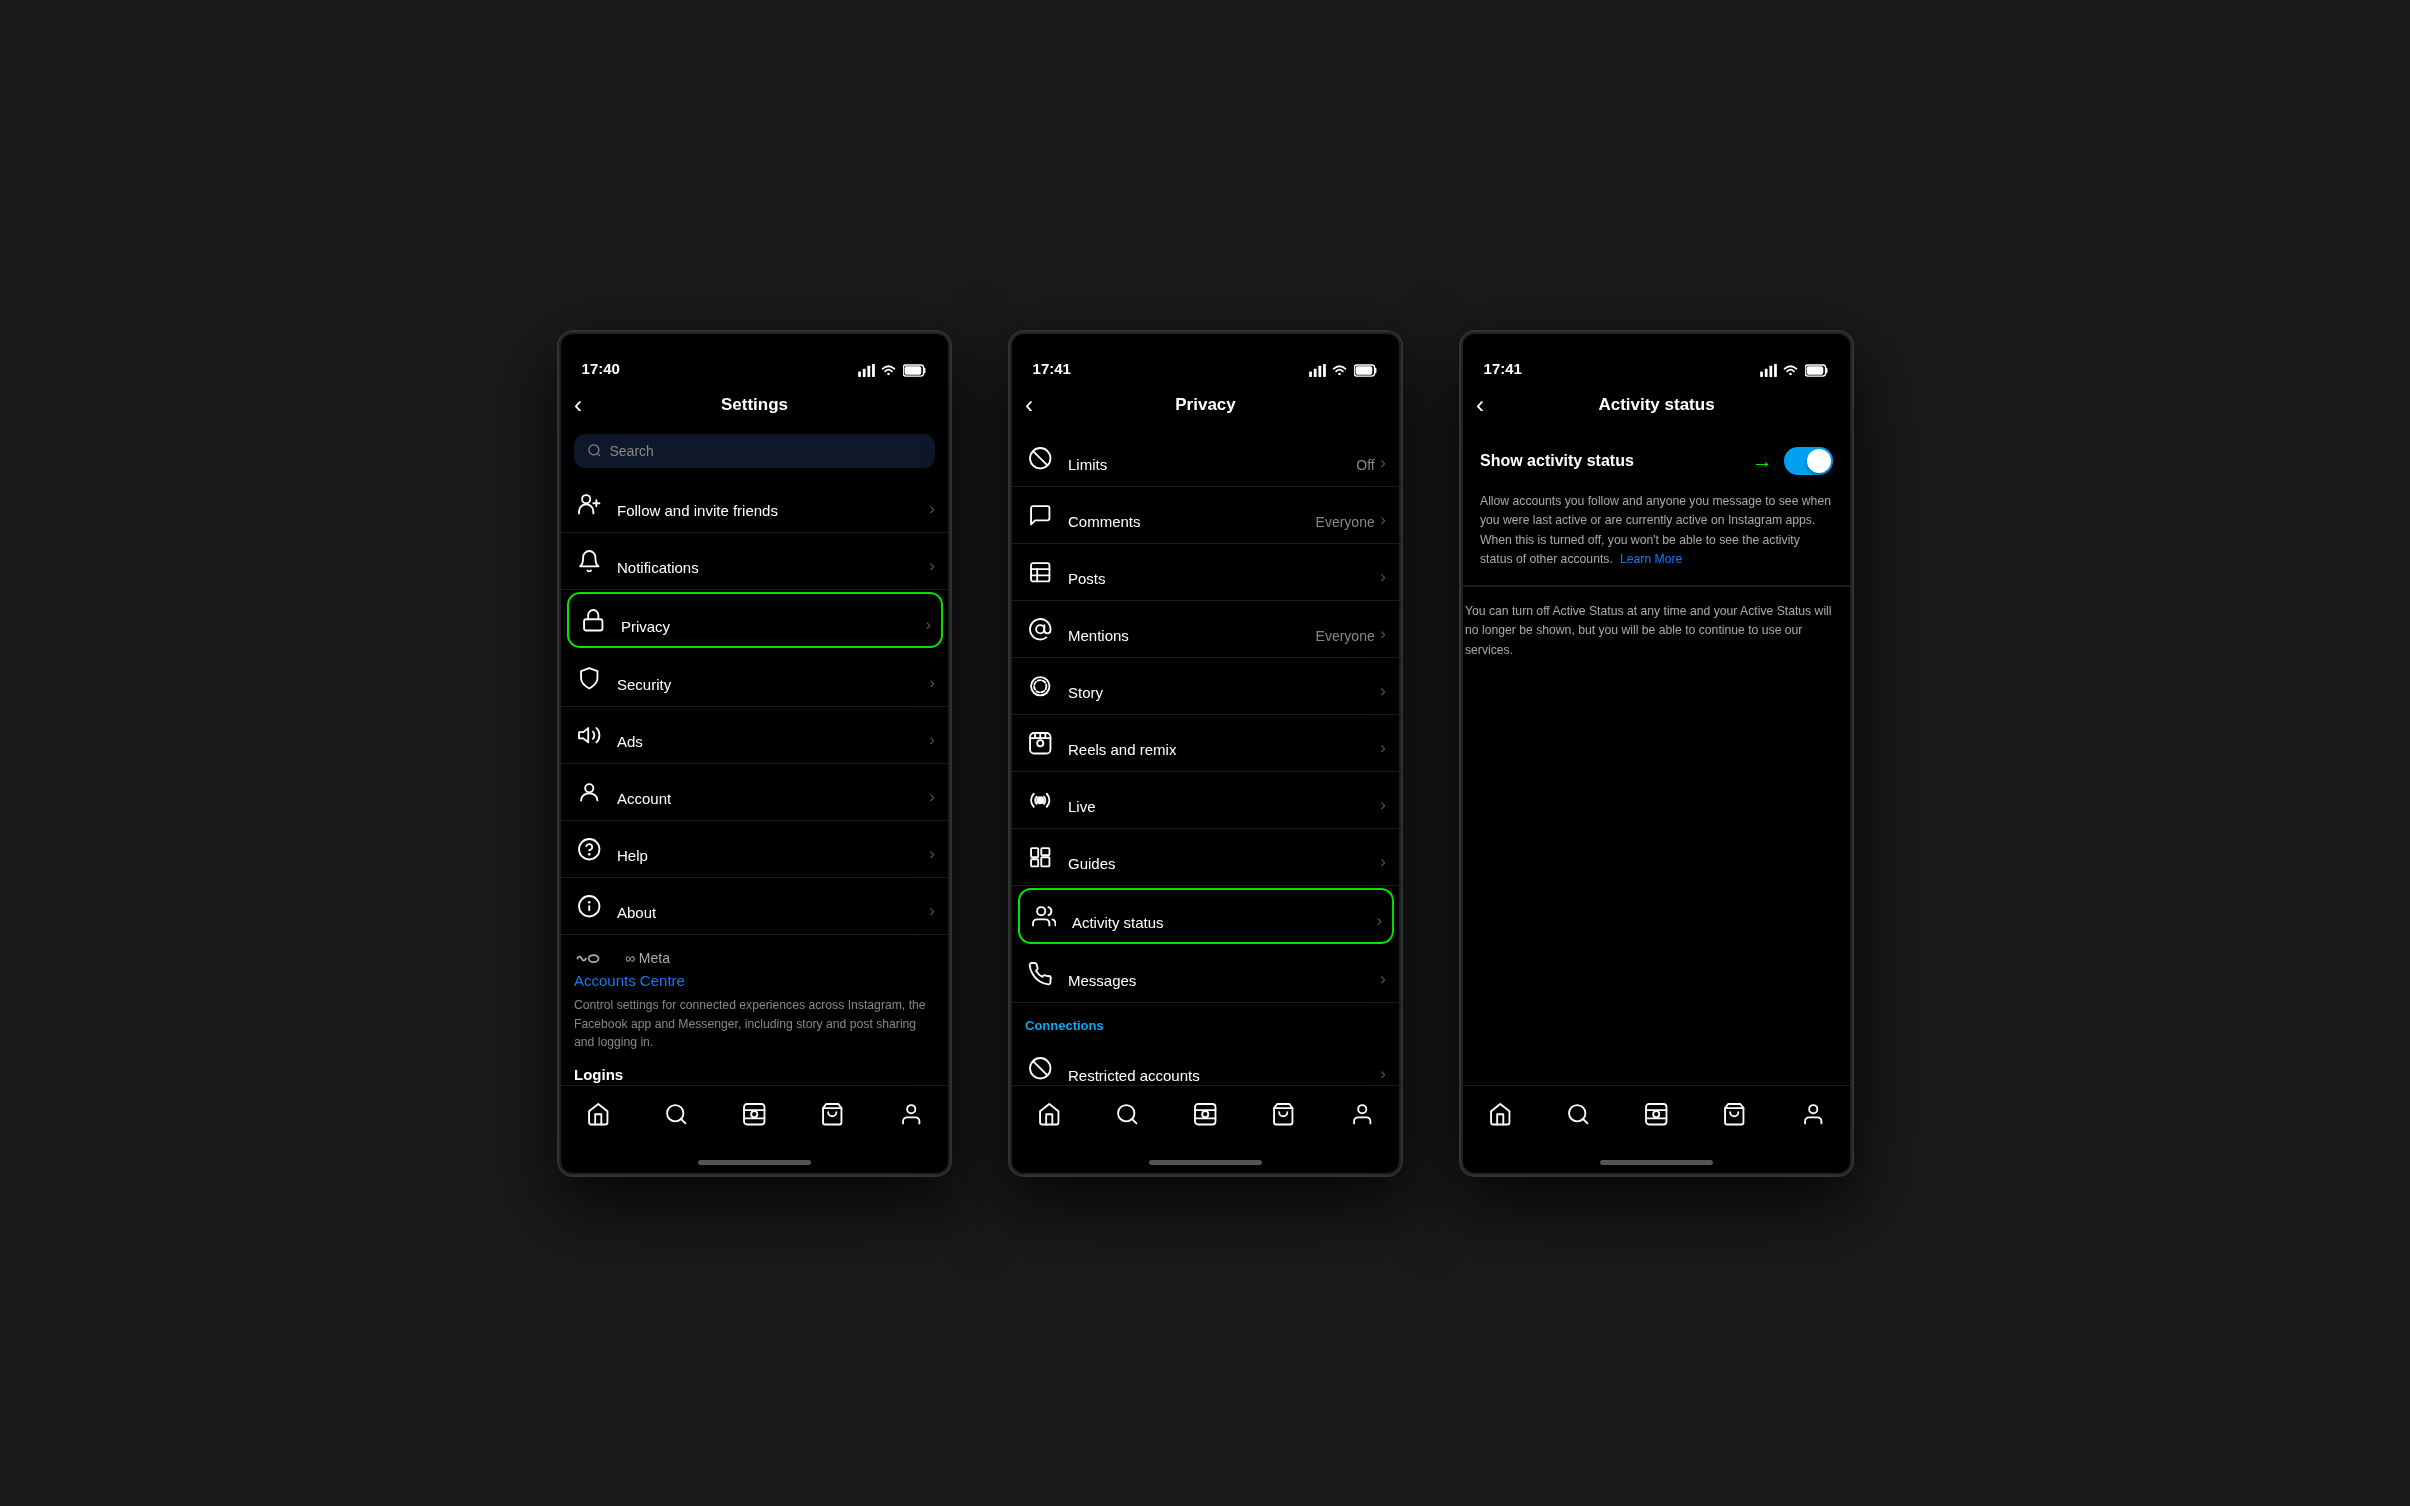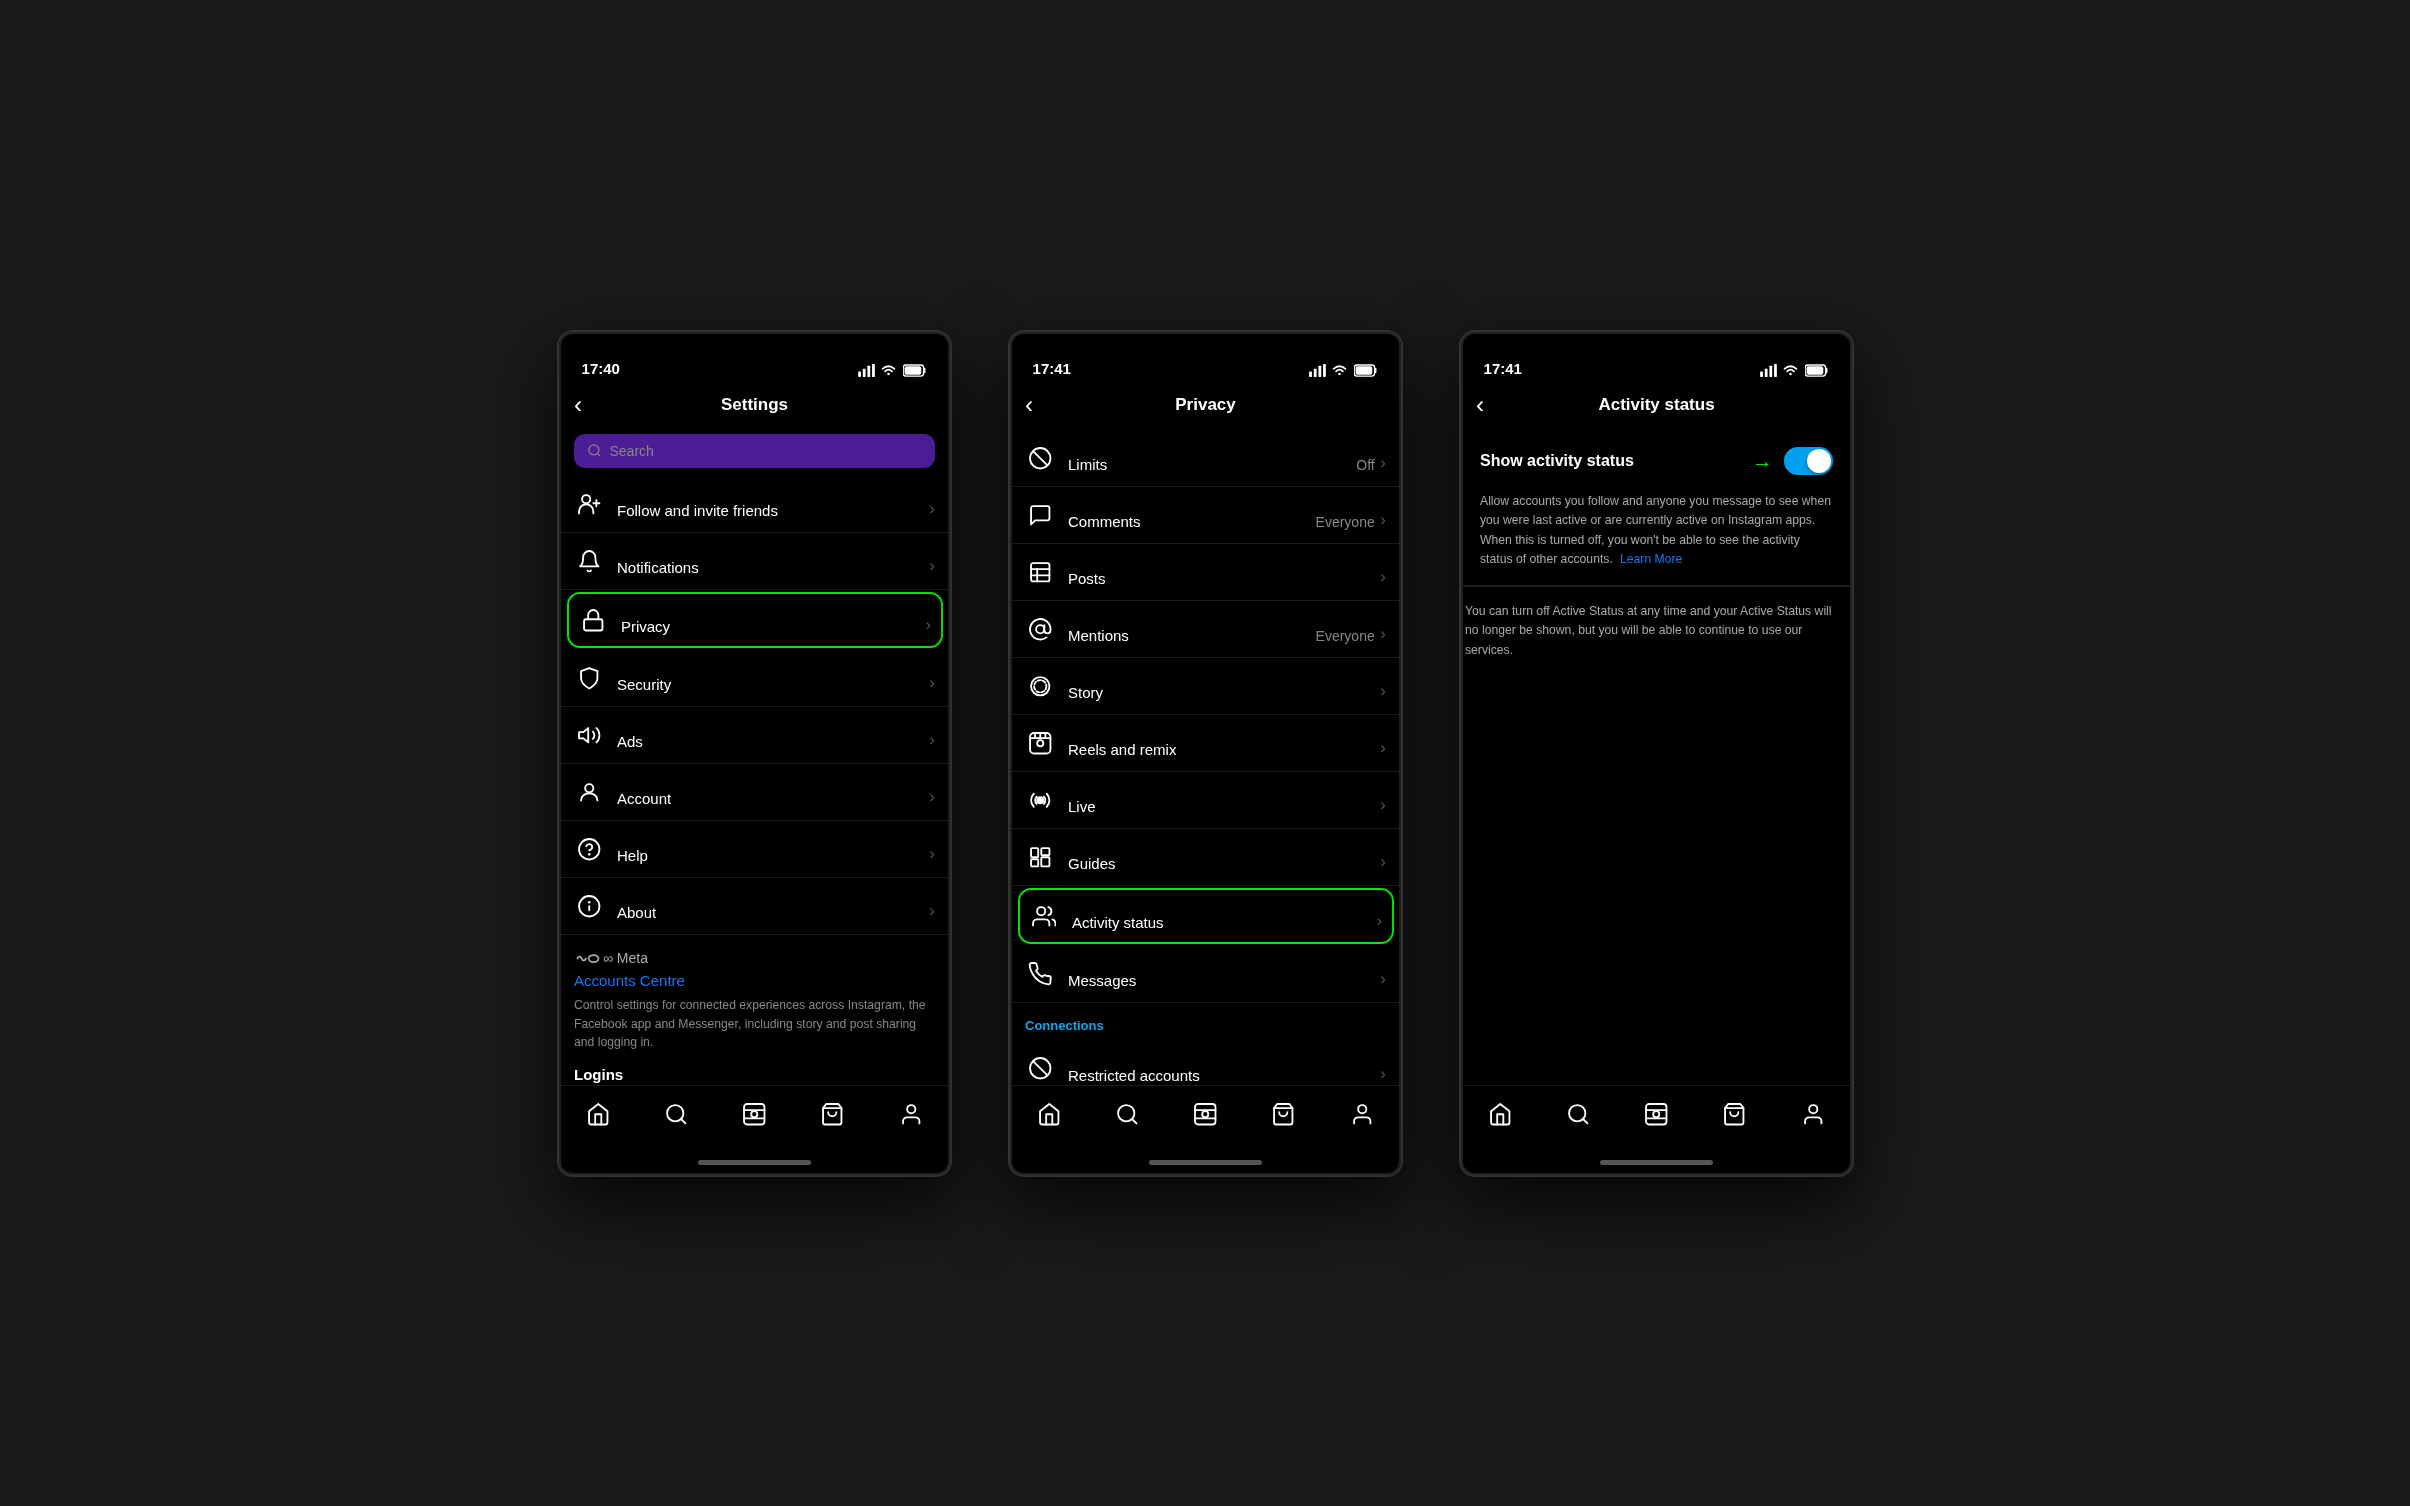--- a/index.html
+++ b/index.html
@@ -83,21 +83,21 @@
       position: absolute;
       left: 50%;
       transform: translateX(-50%);
       font-size: 17px;
       font-weight: 600;
       color: #fff;
     }
     
     .search-bar {
       margin: 3.8px 15px 7.5px;
-      background: #4c1d95;
+      background: #0f172a;
       border-radius: 11.3px;
       display: flex;
       align-items: center;
       padding: 9.4px 13px;
       gap: 7.5px;
       flex-shrink: 0;
     }
     .search-bar span {
       color: #888;
       font-size: 14px;
@@ -207,21 +207,21 @@
       background: #555;
       border-radius: 2.8px;
     }
     
     .meta-footer {
       padding: 15px 15px 7.5px;
     }
     .meta-logo {
       display: flex;
       align-items: center;
-      gap: 1px;
+      gap: 23px;
       margin-bottom: 5.6px;
       color: #aaa;
       font-size: 14px;
     }
     .accounts-centre-link {
       color: #1877f2;
       font-size: 15px;
       font-weight: 500;
       margin-bottom: 7.5px;
       display: block;

